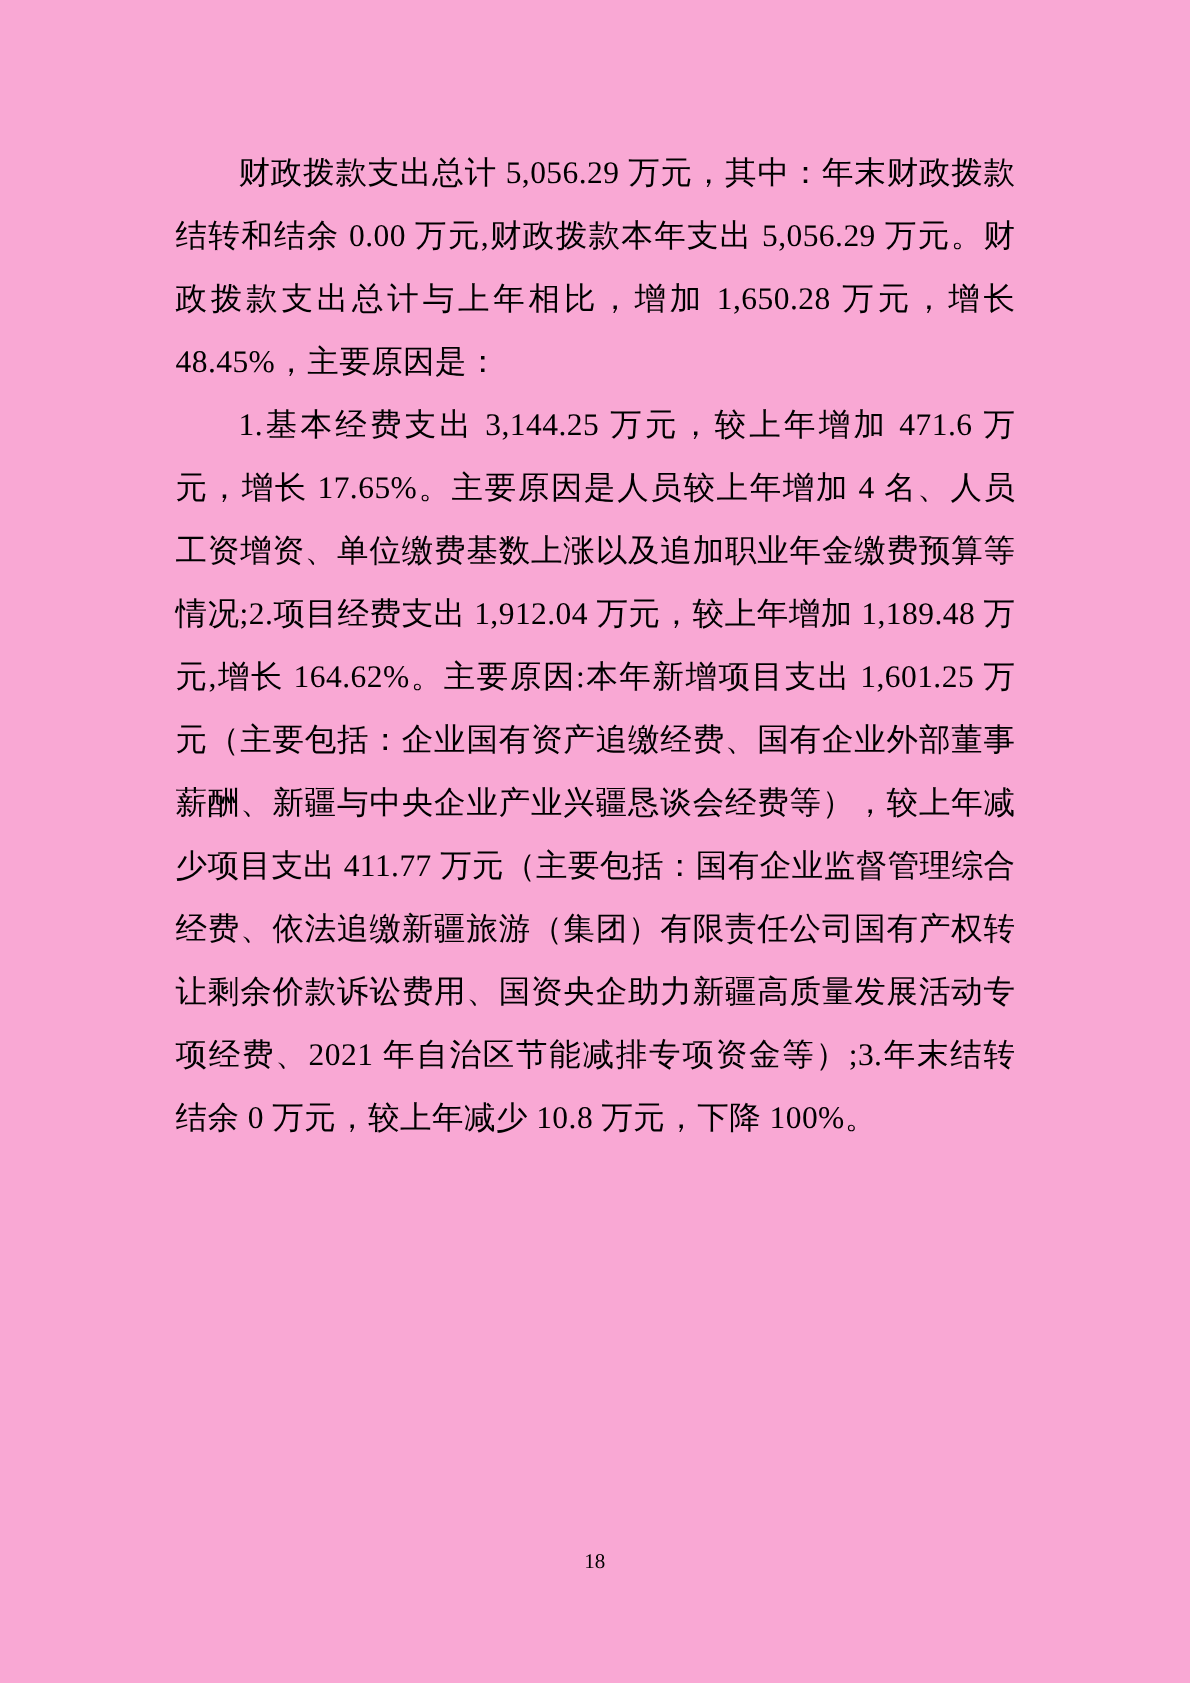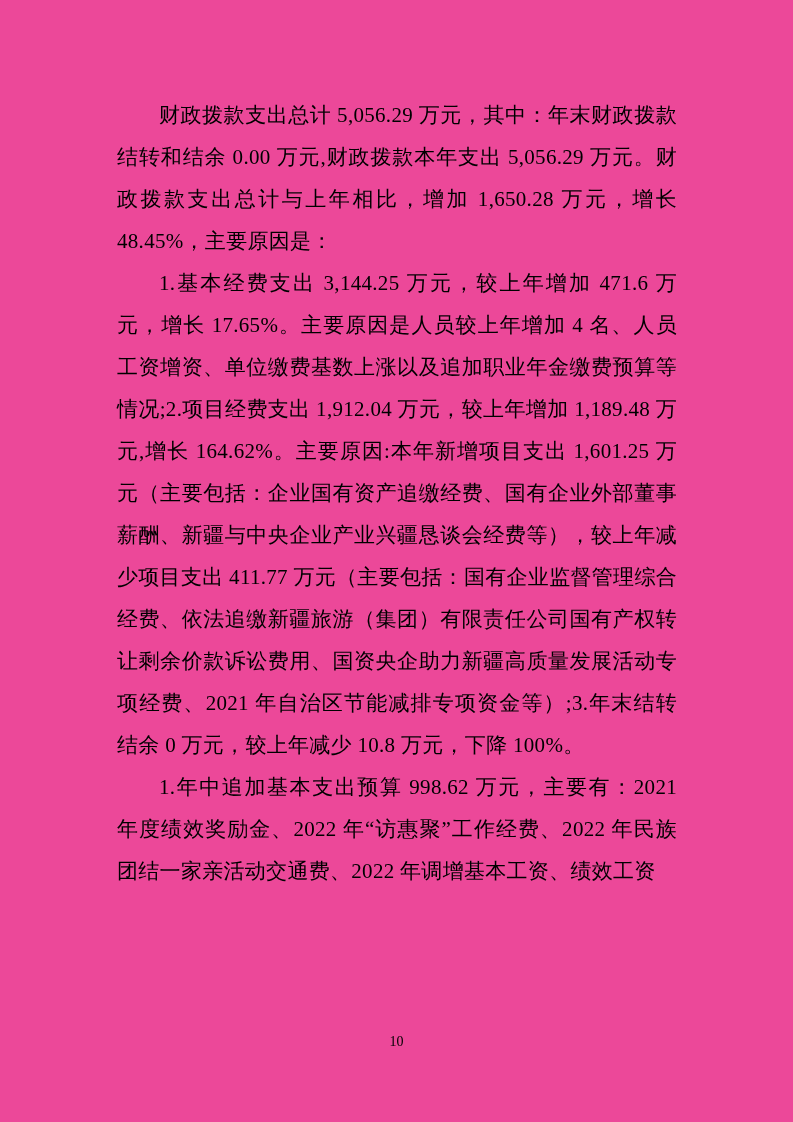--- a/index.html
+++ b/index.html
@@ -4,21 +4,21 @@
 <style>
   html, body {
     margin: 0;
     padding: 0;
     background: #ffffff;
   }
   .page {
     position: relative;
     width: 793px;
     height: 1122px;
-    background: #ec4899;
+    background: #f9a8d4;
     overflow: hidden;
   }
   .content {
     position: absolute;
     left: 117px;
     top: 94px;
     width: 560px;
   }
   .content p {
     margin: 0;
@@ -42,16 +42,15 @@
     color: #000000;
   }
 </style>
 </head>
 <body>
 
 <div class="page">
   <div class="content">
     <p>财政拨款支出总计 5,056.29 万元，其中：年末财政拨款结转和结余 0.00 万元,财政拨款本年支出 5,056.29 万元。财政拨款支出总计与上年相比，增加 1,650.28 万元，增长 48.45%，主要原因是：</p>
     <p>1.基本经费支出 3,144.25 万元，较上年增加 471.6 万元，增长 17.65%。主要原因是人员较上年增加 4 名、人员工资增资、单位缴费基数上涨以及追加职业年金缴费预算等情况;2.项目经费支出 1,912.04 万元，较上年增加 1,189.48 万元,增长 164.62%。主要原因:本年新增项目支出 1,601.25 万元（主要包括：企业国有资产追缴经费、国有企业外部董事薪酬、新疆与中央企业产业兴疆恳谈会经费等），较上年减少项目支出 411.77 万元（主要包括：国有企业监督管理综合经费、依法追缴新疆旅游（集团）有限责任公司国有产权转让剩余价款诉讼费用、国资央企助力新疆高质量发展活动专项经费、2021 年自治区节能减排专项资金等）;3.年末结转结余 0 万元，较上年减少 10.8 万元，下降 100%。</p>
-    <p>1.年中追加基本支出预算 998.62 万元，主要有：2021 年度绩效奖励金、2022 年“访惠聚”工作经费、2022 年民族团结一家亲活动交通费、2022 年调增基本工资、绩效工资</p>
   </div>
-  <div class="page-number">10</div>
+  <div class="page-number">18</div>
 </div>
 
 </body></html>

